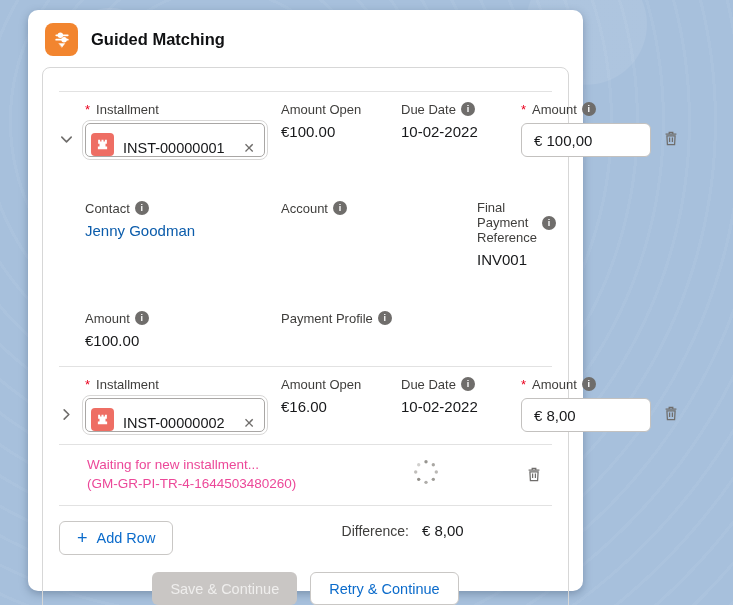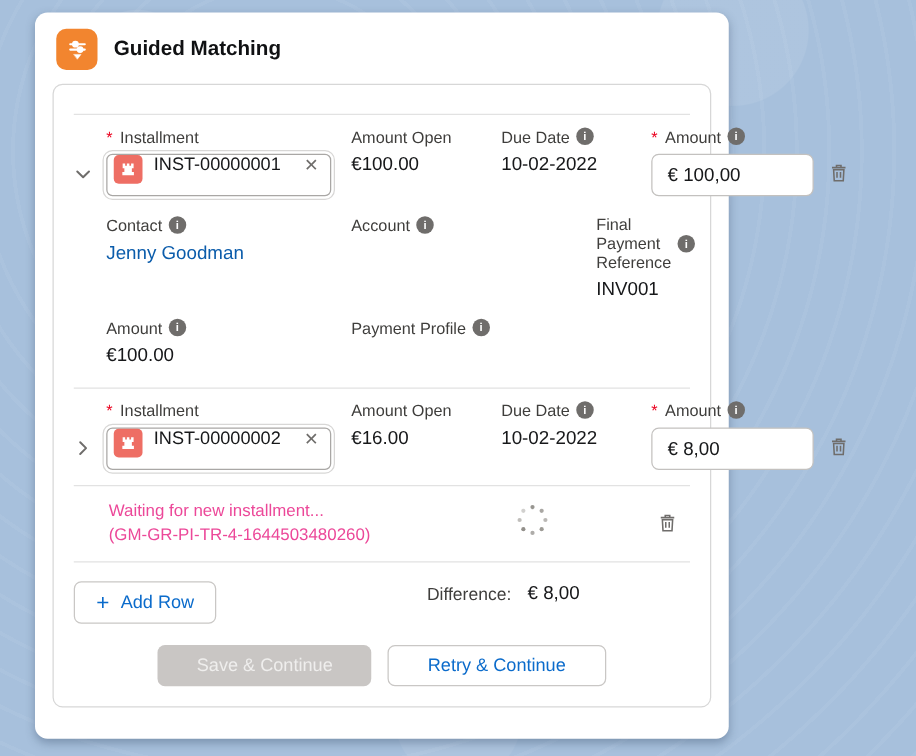--- a/index.html
+++ b/index.html
@@ -47,37 +47,37 @@
   .req { color: #EA001E; margin-right: 1px; }
   .info {
     width: 14px; height: 14px; border-radius: 50%; background: #6f6d6b; color: #fff;
     font-size: 9px; font-weight: 700; line-height: 14px; text-align: center; display: inline-block;
     cursor: pointer; flex: none;
   }
   .value { font-size: 15px; color: #17181a; }
   .combobox {
     width: 180px; height: 34px; border: 1px solid #a9a7a5; border-radius: 5px;
     outline: 1px solid #d8d7d6; outline-offset: 2px;
-    display: flex; align-items: flex-start; gap: 9px; padding: 0 9px 0 5px; background: #fff; cursor: pointer;
+    display: flex; align-items: flex-end; gap: 9px; padding: 0 9px 0 5px; background: #fff; cursor: pointer;
   }
   .pill-icon {
     width: 23px; height: 23px; border-radius: 4px; background: #EE6E64;
     display: flex; align-items: center; justify-content: center; flex: none;
   }
   .pill-text { font-size: 14.5px; color: #17181a; flex: 1; white-space: nowrap; }
   .clear { color: #6f6d6b; font-size: 14px; cursor: pointer; flex: none; }
   .amount-input {
     width: 130px; height: 34px; border: 1px solid #c3c1bf; border-radius: 6px;
     padding: 0 12px; font-size: 15px; color: #17181a; font-family: inherit; background: #fff;
   }
   .trash-cell { display: flex; align-items: center; justify-content: center; padding-top: 18px; cursor: pointer; }
   .trash-cell.center { padding-top: 0; }
 
   .details { padding: 2px 0 6px 26px; }
-  .dgrid { display: grid; grid-template-columns: 196px 196px 1fr; padding: 5px 0 9px; }
+  .dgrid { display: grid; grid-template-columns: 196px 196px 1fr; padding: 5px 0 9px; margin-top: 28px; }
   .link { font-size: 15px; color: #0B5CAB; cursor: pointer; }
 
   .waiting-row { display: flex; align-items: center; padding: 10px 6px 10px 28px; }
   .waiting-text { width: 262px; font-size: 13.5px; color: #ec4899; line-height: 1.42; }
   .spinner { flex: none; margin-left: 62px; }
   .waiting-row .trash-cell { margin-left: auto; margin-right: 4px; }
 
   .footer { display: flex; justify-content: space-between; align-items: flex-start; padding-top: 12px; }
   .add-row {
     margin-top: 3px; height: 34px; border: 1px solid #c9c7c5; border-radius: 6px; background: #fff;
@@ -85,21 +85,21 @@
     padding: 0 17px; cursor: pointer;
   }
   .plus { font-size: 18px; line-height: 1; font-weight: 400; }
   .totals { width: 282px; margin-right: 28px; }
   .trow { display: flex; align-items: center; justify-content: flex-end; padding: 4px 0; }
   .tlabel { font-size: 14px; color: #3f3e3c; text-align: right; flex: 1; }
   .tvalue { width: 115px; text-align: left; padding-left: 13px; font-size: 15px; color: #17181a; }
   .totals-main { padding-bottom: 7px; border-bottom: 1px solid #d9d9d9; margin-bottom: 7px; }
 
   .actions { display: flex; justify-content: center; gap: 13px; margin-top: 17px; padding-bottom: 4px; }
-  .btn { height: 33px; border-radius: 6px; font-size: 14.5px; font-family: inherit; padding: 0 31px; cursor: pointer; }
+  .btn { height: 33px; border-radius: 6px; font-size: 14.5px; font-family: inherit; padding: 0 18px; cursor: pointer; }
   .btn-save { background: #c9c6c4; color: #efeeed; border: none; }
   .btn-retry { background: #fff; color: #0B6BCB; border: 1px solid #c9c7c5; }
 </style>
 </head>
 <body>
 
 <div class="panel">
 
   <div class="panel-header">
     <div class="app-icon">

